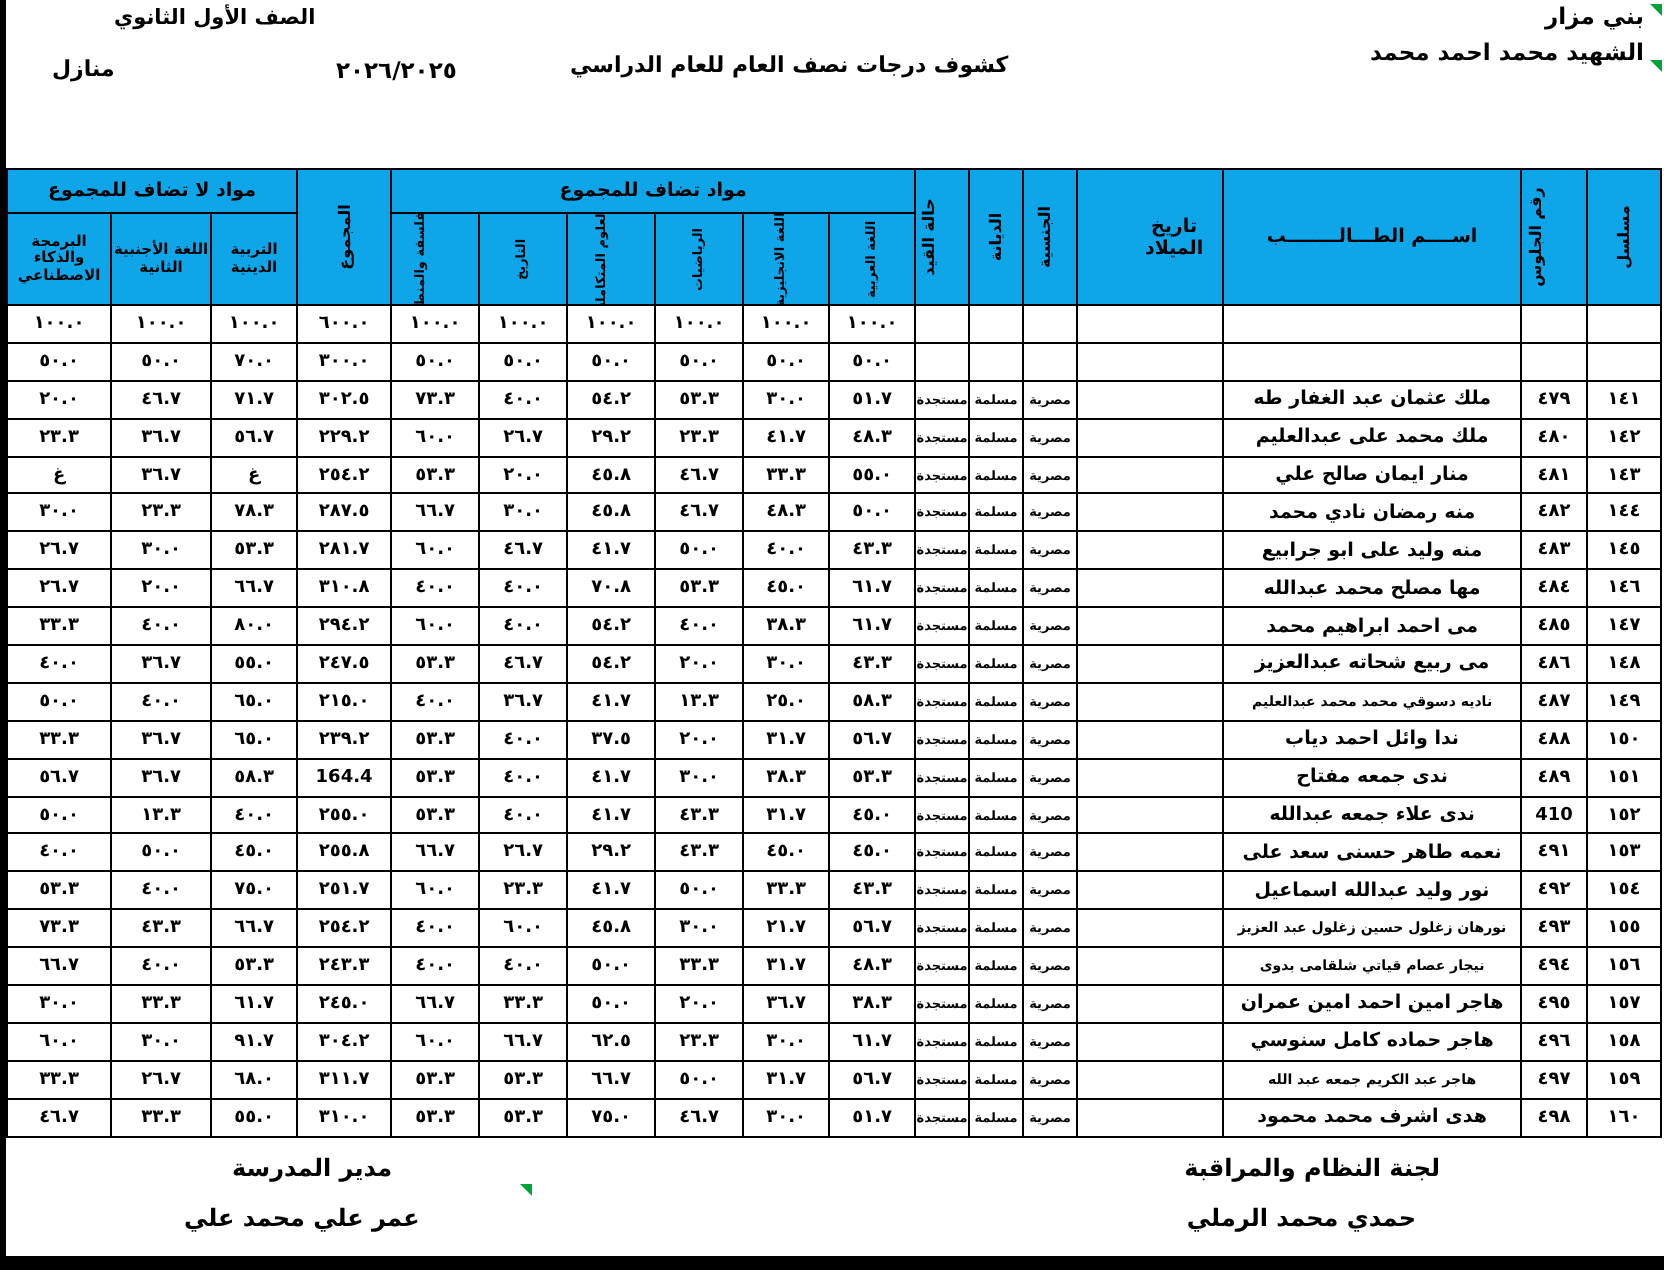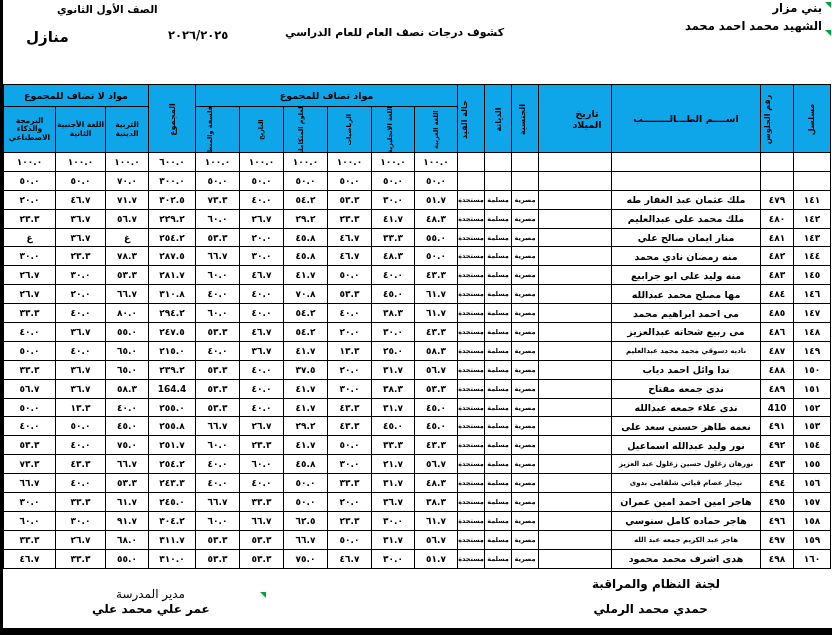--- a/index.html
+++ b/index.html
@@ -5,41 +5,41 @@
   html,body{margin:0;padding:0;background:#e8e8e8;}
   .sheet{position:relative;width:832px;height:635px;background:#fff;overflow:hidden;
          font-family:"DejaVu Sans",sans-serif;color:#000;}
   .abs{position:absolute;}
   
   .district{top:1px;right:10px;font-size:11.5px;font-weight:bold;}
   .school{top:19px;right:10px;font-size:11.5px;font-weight:bold;}
   .grade{top:3px;left:57px;font-size:10.5px;font-weight:bold;}
   .title{top:26px;left:285px;width:255px;text-align:left;font-size:11px;font-weight:bold;}
   .year{top:28px;left:168px;font-size:11.5px;font-weight:bold;}
-  .hometype{top:28px;left:26px;font-size:15px;font-weight:bold;}
+  .hometype{top:28px;left:26px;font-size:11px;font-weight:bold;}
   
   table{position:absolute;top:84px;left:3px;width:827px;border-collapse:collapse;table-layout:fixed;}
   th,td{border:1px solid #000;padding:0;margin:0;text-align:center;vertical-align:middle;
         font-weight:bold;overflow:hidden;}
   thead th{background:#0ea5e9;}
   tr.ghead th{height:21px;font-size:9.5px;}
   tr.shead th{height:45px;font-size:7.5px;line-height:1.15;}
   th.v .vtext{display:inline-block;transform:rotate(-90deg);white-space:nowrap;}
   th.v68 .vtext{font-size:8px;}
   th.vsub .vtext{font-size:6.5px;}
   th.hname{font-size:9.5px;}
   th.hbirth{font-size:8.5px;padding-left:24px;}
   tbody td{height:17.9px;font-size:9px;}
   td.tiny{font-size:6.5px;}
   td.name{font-size:9.5px;}
   td.name.sm{font-size:7px;}
   
   .f-right-title{top:577px;right:112px;font-size:12px;font-weight:bold;}
   .f-right-name{top:602px;right:124px;font-size:12px;font-weight:bold;}
-  .f-left-title{top:577px;left:116px;font-size:12px;font-weight:normal;margin-top:10px;}
+  .f-left-title{top:577px;left:116px;font-size:12px;font-weight:bold;}
   .f-left-name{top:602px;left:92px;font-size:12px;font-weight:bold;}
   
   .edge-left{left:0;top:0;width:3px;height:635px;background:#000;}
   .edge-bottom{left:0;top:628px;width:832px;height:7px;background:#000;}
   
   .gmark{width:0;height:0;border-top:6px solid #00a23a;border-left:6px solid transparent;}
 </style>
 </head>
 <body>
 

